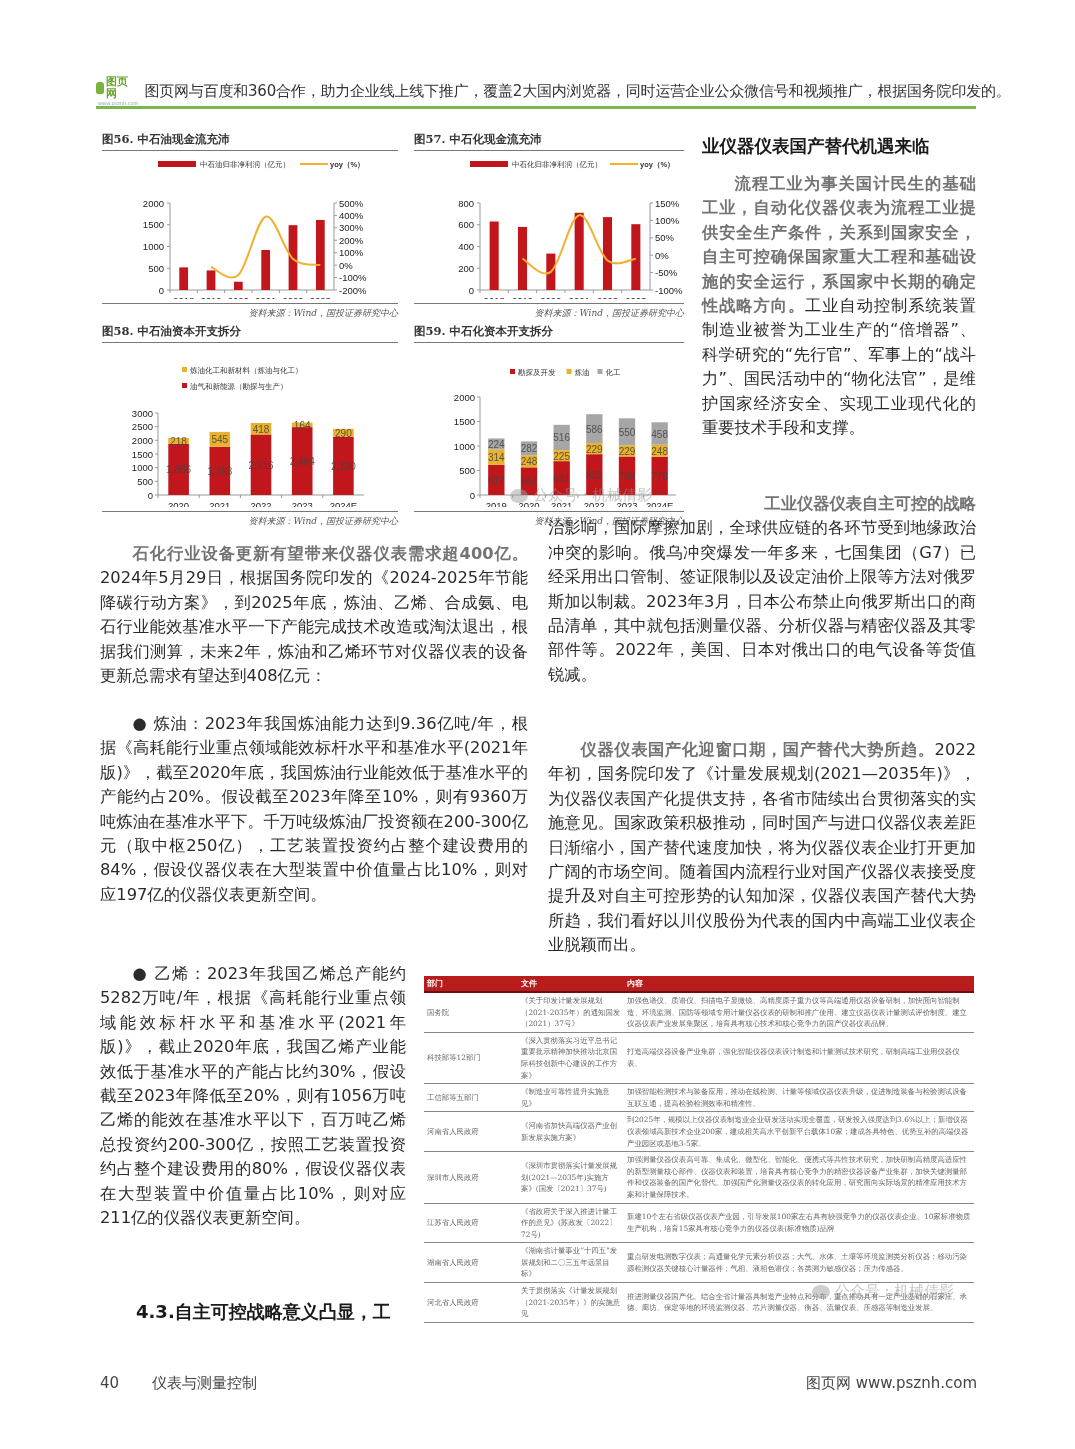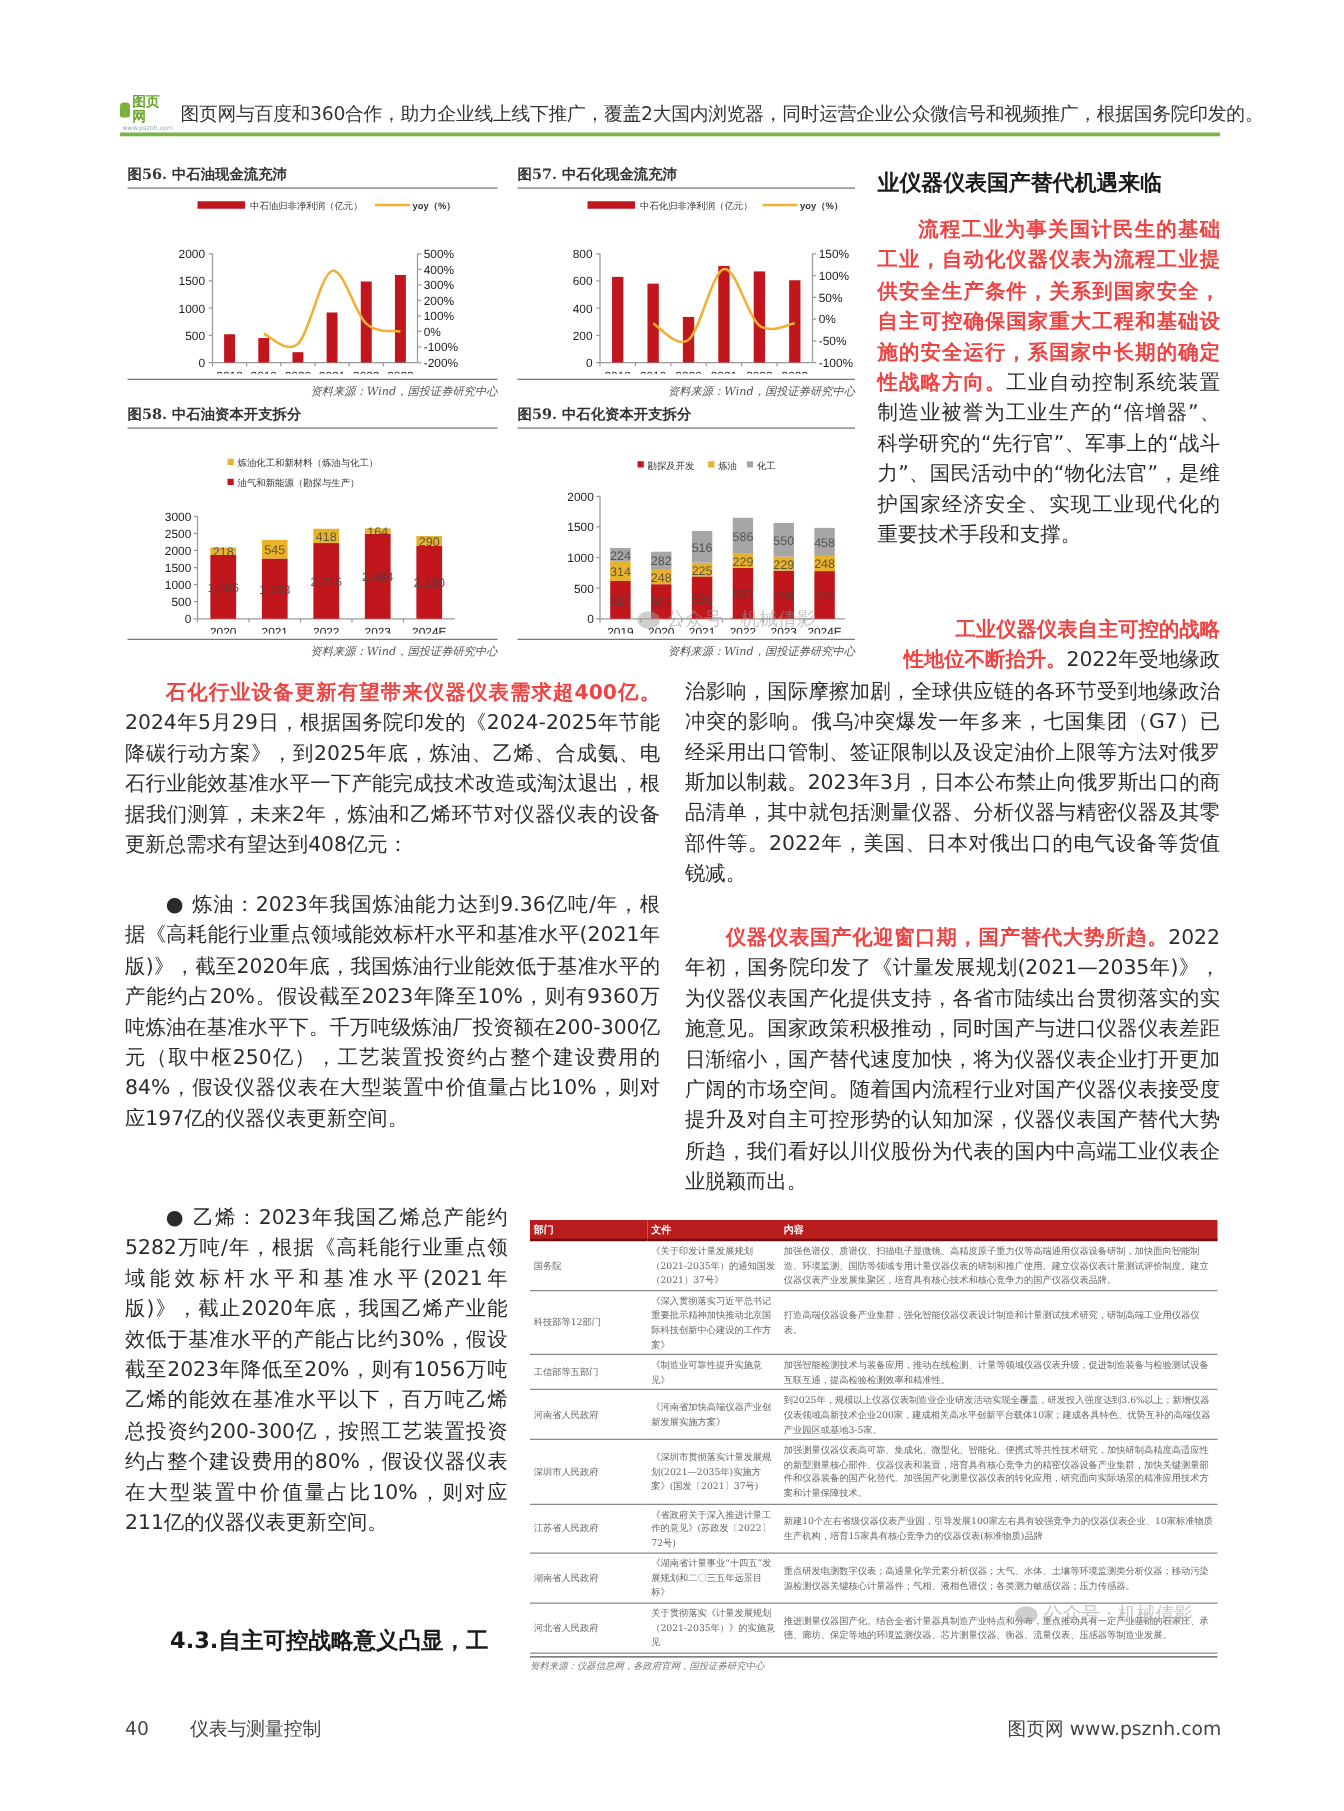--- a/index.html
+++ b/index.html
@@ -17,21 +17,21 @@
   .header-rule { position: absolute; left: 96px; top: 106px; width: 880px; height: 3px; background: #7ab648; }
 
   
   .fig { position: absolute; }
   .fig-title { font-family: "DejaVu Serif", "Liberation Serif", serif; font-size: 11.5px; font-weight: bold; color: #333; padding-bottom: 3px; border-bottom: 1.5px solid #777; white-space: nowrap; }
   .fig-source { font-family: "DejaVu Serif", serif; font-style: italic; font-size: 9px; color: #555; border-top: 1.5px solid #777; padding-top: 3px; white-space: nowrap; text-align: right; }
   .chart-svg text { font-family: "Liberation Sans", "DejaVu Sans", sans-serif; }
 
   
   .para { position: absolute; font-size: 16.3px; line-height: 24.4px; color: #2b2b2b; text-align: justify; }
-  .para b { font-weight: bold; color: #ef4444; margin-top: 29px; }
+  .para b { font-weight: bold; color: #737373; margin-top: 29px; }
   .indent { text-indent: 2em; }
 
   .section-h { position: absolute; font-size: 17.5px; font-weight: bold; color: #1a1a1a; white-space: nowrap; }
 
   
   .tbl-wrap { position: absolute; left: 424px; top: 976px; width: 550px; }
   .tbl-title { font-family: "DejaVu Serif", serif; font-size: 10.5px; font-weight: bold; color: #333; margin-bottom: 3px; }
   table.policy { width: 100%; border-collapse: collapse; font-family: "DejaVu Serif", "Liberation Serif", serif; font-size: 7.4px; color: #666; }
   table.policy th { background: #b91c1c; color: #fff; text-align: left; font-weight: bold; font-size: 8px; padding: 2px 3px; border-bottom: 2px solid #6d0f12; }
   table.policy td { padding: 2px 3px; vertical-align: middle; line-height: 11.6px; border-bottom: 1px solid #888; }
@@ -306,21 +306,20 @@
 </div>
 
 <div class="section-h" style="left:702px; top:134px;">业仪器仪表国产替代机遇来临</div>
 
 <div class="para indent" style="left:702px; top:172px; width:274px;">
   <b>流程工业为事关国计民生的基础工业，自动化仪器仪表为流程工业提供安全生产条件，关系到国家安全，自主可控确保国家重大工程和基础设施的安全运行，系国家中长期的确定性战略方向。</b><span>工业自动控制系统装置制造业被誉为工业生产的“倍增器”、科学研究的“先行官”、军事上的“战斗力”、国民活动中的“物化法官”，是维护国家经济安全、实现工业现代化的重要技术手段和支撑。</span>
 </div>
 
 <div class="para" style="left:548px; top:492px; width:428px;">
   <div style="text-align:right;"><b>工业仪器仪表自主可控的战略</b></div>
-  <div style="text-align:right;"><b>性地位不断抬升。</b><span>2022年受地缘政</span></div>
   <div>治影响，国际摩擦加剧，全球供应链的各环节受到地缘政治冲突的影响。俄乌冲突爆发一年多来，七国集团（G7）已经采用出口管制、签证限制以及设定油价上限等方法对俄罗斯加以制裁。2023年3月，日本公布禁止向俄罗斯出口的商品清单，其中就包括测量仪器、分析仪器与精密仪器及其零部件等。2022年，美国、日本对俄出口的电气设备等货值锐减。</div>
 </div>
 
 <div class="para indent" style="left:548px; top:738px; width:428px;">
   <b>仪器仪表国产化迎窗口期，国产替代大势所趋。</b><span>2022年初，国务院印发了《计量发展规划(2021—2035年)》，为仪器仪表国产化提供支持，各省市陆续出台贯彻落实的实施意见。国家政策积极推动，同时国产与进口仪器仪表差距日渐缩小，国产替代速度加快，将为仪器仪表企业打开更加广阔的市场空间。随着国内流程行业对国产仪器仪表接受度提升及对自主可控形势的认知加深，仪器仪表国产替代大势所趋，我们看好以川仪股份为代表的国内中高端工业仪表企业脱颖而出。</span>
 </div>
 
 <div class="para indent" style="left:100px; top:542px; width:428px;">
   <b>石化行业设备更新有望带来仪器仪表需求超400亿。</b><span>2024年5月29日，根据国务院印发的《2024-2025年节能降碳行动方案》，到2025年底，炼油、乙烯、合成氨、电石行业能效基准水平一下产能完成技术改造或淘汰退出，根据我们测算，未来2年，炼油和乙烯环节对仪器仪表的设备更新总需求有望达到408亿元：</span>
 </div>
@@ -376,21 +375,20 @@
         <td class="c2">《湖南省计量事业“十四五”发展规划和二〇三五年远景目标》</td>
         <td>重点研发电测数字仪表；高通量化学元素分析仪器；大气、水体、土壤等环境监测类分析仪器；移动污染源检测仪器关键核心计量器件；气相、液相色谱仪；各类测力敏感仪器；压力传感器。</td>
       </tr>
       <tr>
         <td class="c1">河北省人民政府</td>
         <td class="c2">关于贯彻落实《计量发展规划（2021-2035年）》的实施意见</td>
         <td>推进测量仪器国产化。结合全省计量器具制造产业特点和分布，重点推动具有一定产业基础的石家庄、承德、廊坊、保定等地的环境监测仪器、芯片测量仪器、衡器、流量仪表、压感器等制造业发展。</td>
       </tr>
     </tbody>
   </table>
-  <div class="tbl-source">资料来源：仪器信息网，各政府官网，国投证券研究中心</div>
 </div>
 
 <div class="watermark" style="left:510px; top:486px;">
   <span class="wm-icon"></span>
   <span>公众号 · 机械倩影</span>
 </div>
 <div class="watermark" style="left:812px; top:1282px;">
   <span class="wm-icon"></span>
   <span>公众号 · 机械倩影</span>
 </div>

